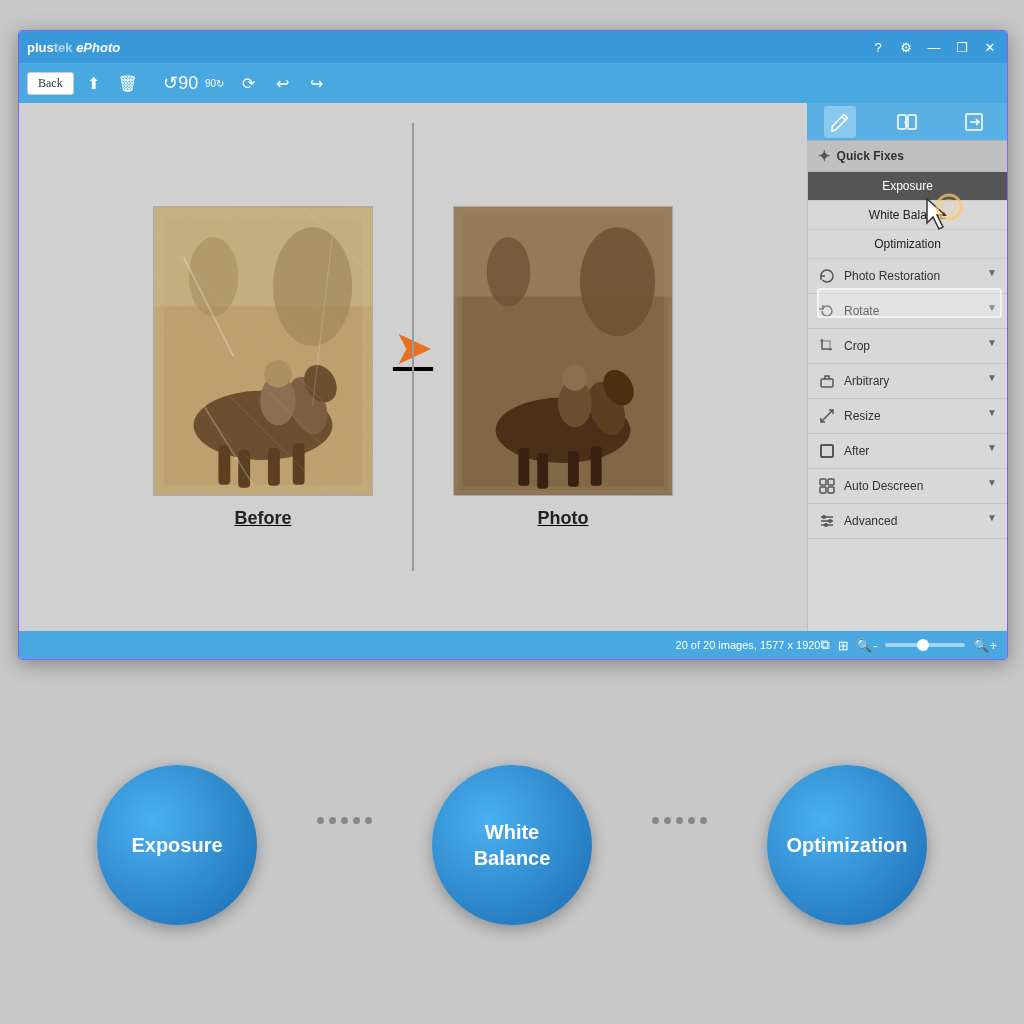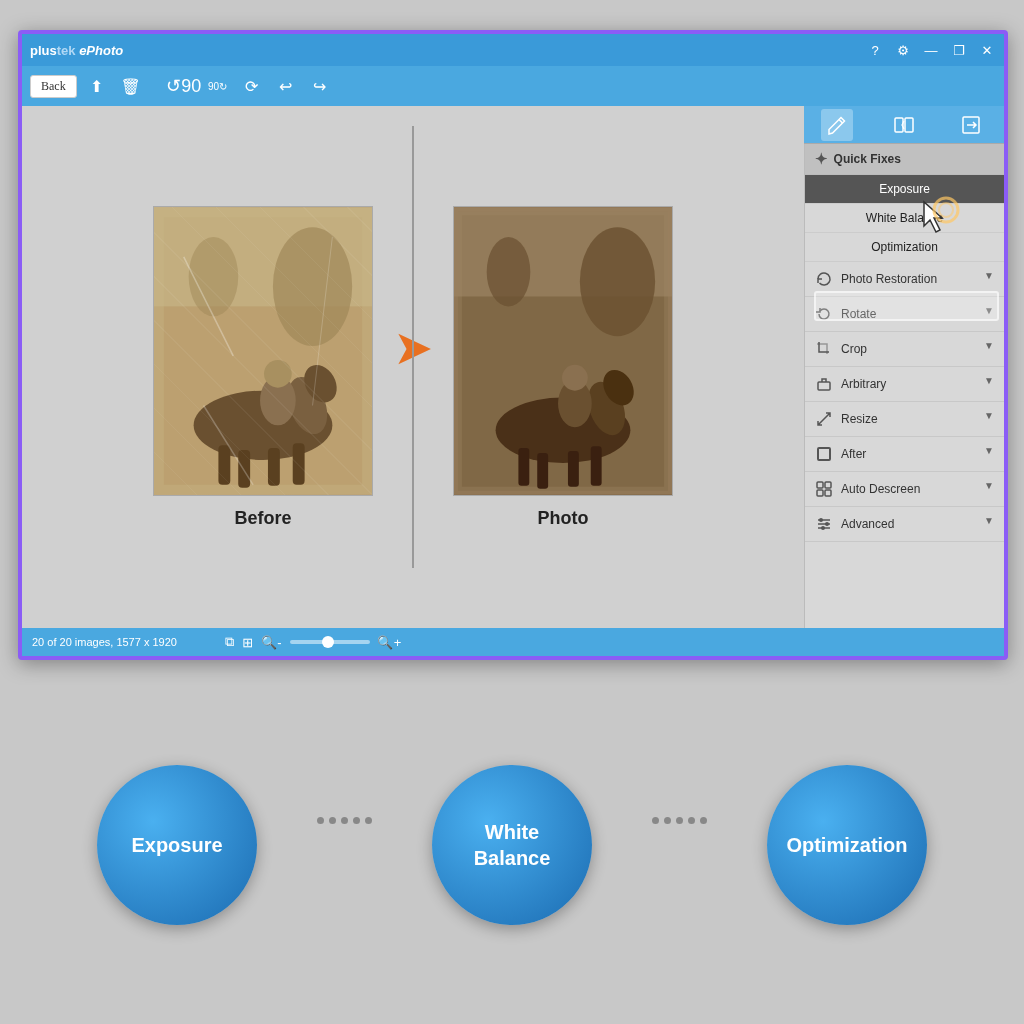--- a/index.html
+++ b/index.html
@@ -13,21 +13,21 @@
     }
 
     
     #app-window {
       position: absolute;
       top: 30px;
       left: 18px;
       width: 990px;
       height: 630px;
       background: #e8e8e8;
-      border: 4px solid #8b5cf6;
+      border: 1px solid #8b5cf6;
       border-radius: 4px;
       overflow: hidden;
       box-shadow: 0 4px 20px rgba(0,0,0,0.35);
     }
 
     
     #title-bar {
       height: 32px;
       background: #3a9ad9;
       display: flex;
@@ -125,20 +125,21 @@
       position: absolute;
       top: 72px;
       left: 0;
       right: 200px;
       bottom: 28px;
       background: #d0d0d0;
       display: flex;
       align-items: flex-start;
       justify-content: center;
       gap: 0;
+      text-decoration: underline;
     }
 
     
     #before-after {
       display: flex;
       align-items: center;
       justify-content: center;
       width: 100%;
       height: 100%;
       gap: 0;
@@ -296,25 +297,24 @@
     
     #status-bar {
       position: absolute;
       bottom: 0;
       left: 0;
       right: 0;
       height: 28px;
       background: #4aa8e0;
       display: flex;
       align-items: center;
-      justify-content: flex-start;
+      justify-content: flex-end;
       padding: 0 10px;
       font-size: 11px;
       color: #fff;
-      gap: 48px;
     }
     #status-right {
       display: flex;
       align-items: center;
       gap: 8px;
     }
     .zoom-slider {
       width: 80px;
       height: 4px;
       background: rgba(255,255,255,0.5);

